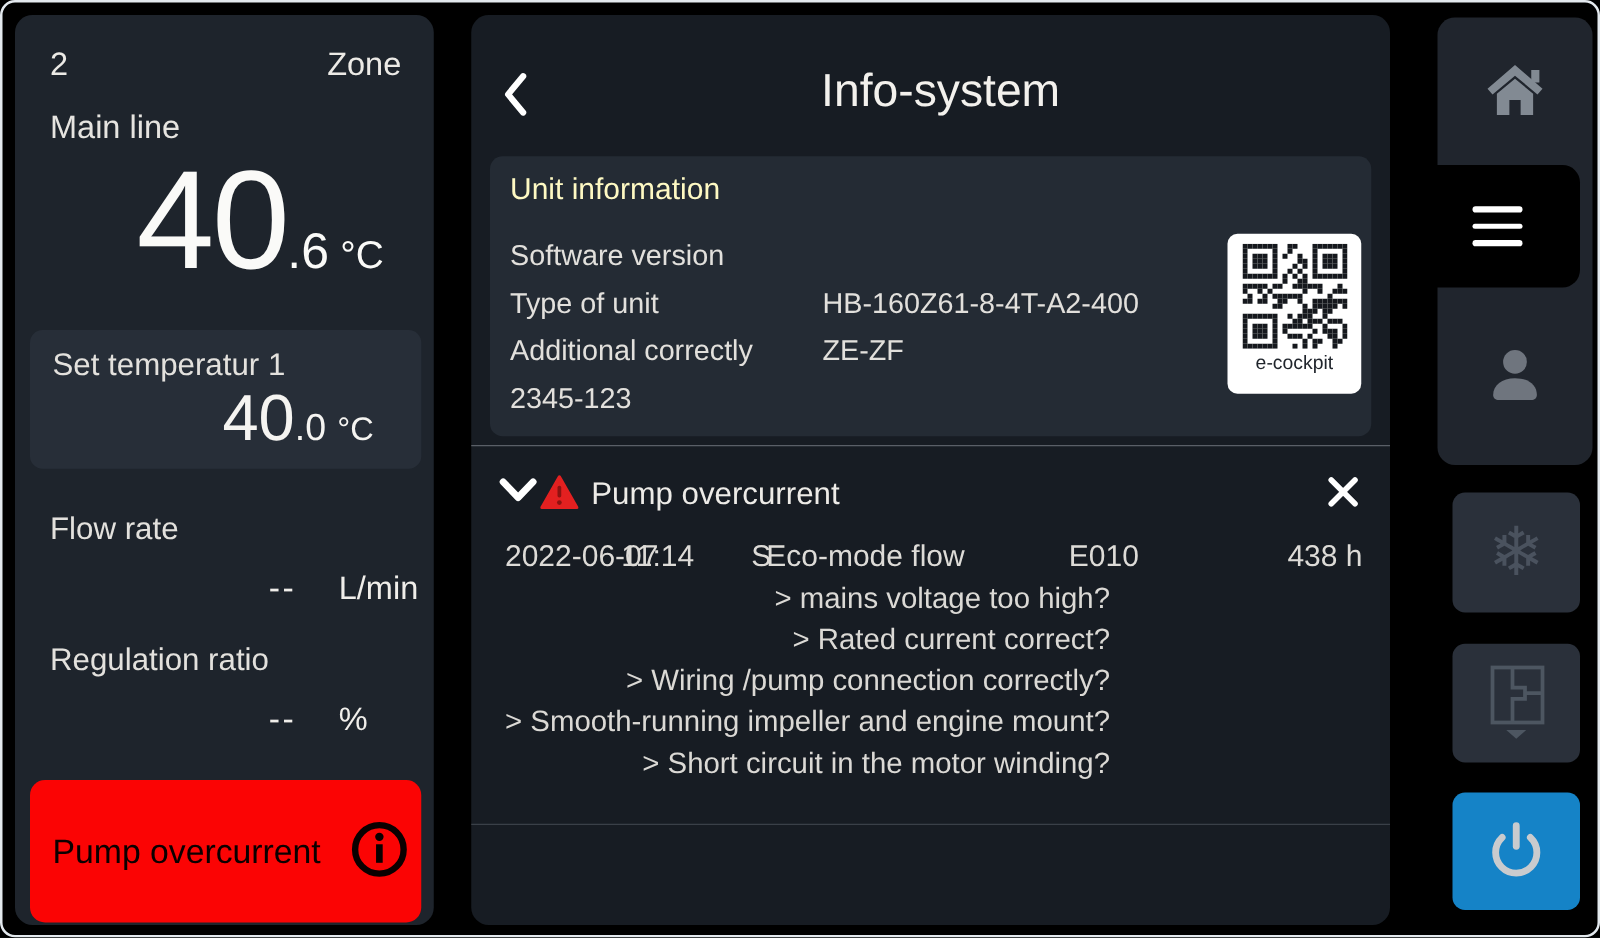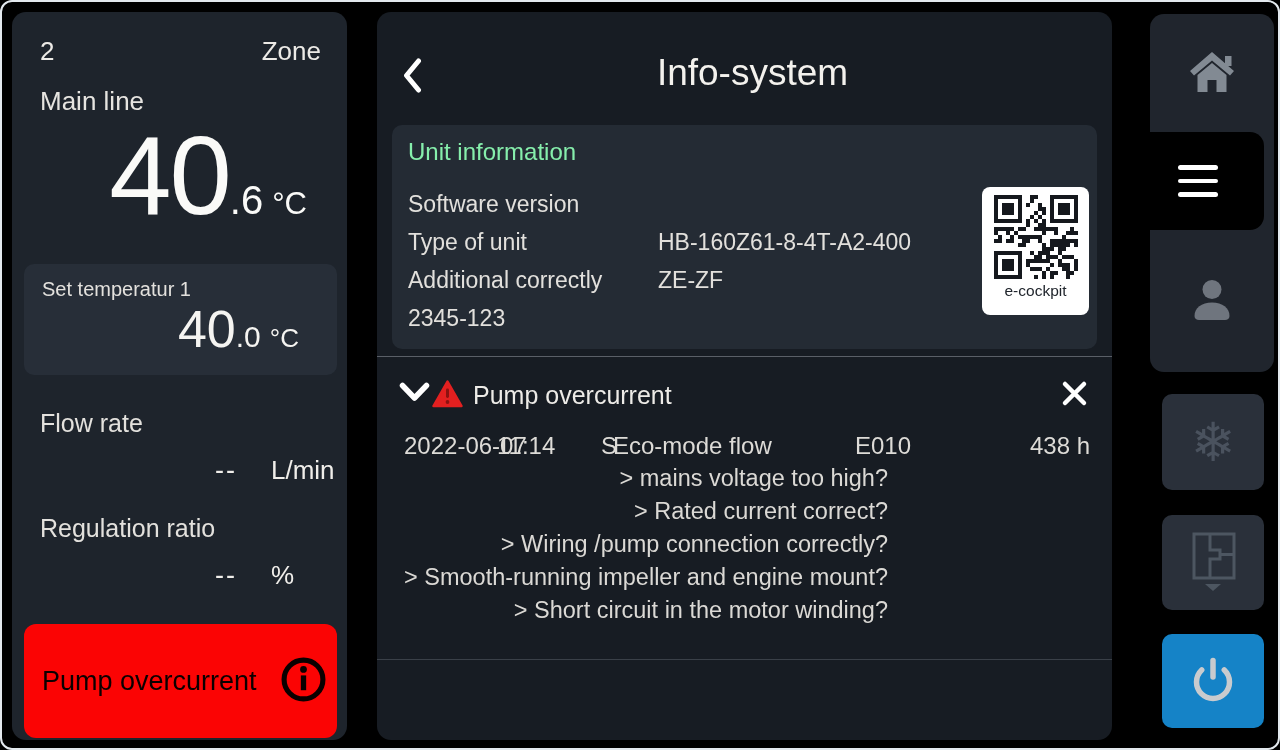--- a/index.html
+++ b/index.html
@@ -15,21 +15,21 @@
   .zone-row{position:absolute;left:28px;right:26px;top:24px;display:flex;
     justify-content:space-between;font-size:26px;color:#eceae6;}
   .main-line{position:absolute;left:28px;top:74px;font-size:26px;color:#e6e4e0;}
   .main-temp{position:absolute;right:40px;top:108px;display:flex;align-items:baseline;
     color:#fafaf8;line-height:1;}
   .main-temp .t-int{font-size:112px;letter-spacing:-2px;}
   .main-temp .t-dec{font-size:40px;}
   .main-temp .t-unit{font-size:31px;margin-left:9px;}
   .set-box{position:absolute;left:12px;top:252px;width:313px;height:111px;
     background:#272e38;border-radius:10px;box-sizing:border-box;padding:14px 38px 0 18px;}
-  .set-label{font-size:20px;color:#e3e1dd;}
+  .set-label{font-size:25px;color:#e3e1dd;}
   .set-value{display:flex;align-items:baseline;justify-content:flex-end;
     margin-top:2px;line-height:1;color:#f5f4f1;}
   .set-value .t-int{font-size:52px;}
   .set-value .t-dec{font-size:30px;}
   .set-value .t-unit{font-size:26px;margin-left:9px;}
   .metric-label{position:absolute;left:28px;font-size:25px;color:#e3e1dd;}
   .metric-row{position:absolute;left:20px;width:315px;display:flex;align-items:baseline;
     font-size:27px;color:#f0eeea;}
   .metric-row .mv{flex:0 0 205px;text-align:right;letter-spacing:2px;}
   .metric-row .mu{margin-left:34px;font-size:26px;}
@@ -39,21 +39,21 @@
     padding:0 10px 0 18px;font-family:inherit;}
   .alarm-btn .alarm-btn-label{font-size:27px;color:#0b0000;}
   
   .panel-center{position:absolute;left:375px;top:10px;width:735px;height:728px;
     background:#171c23;border-radius:14px;}
   .back-btn{position:absolute;left:22px;top:42px;background:none;border:none;cursor:pointer;padding:4px;}
   .center-title{position:absolute;left:0;right:0;top:40px;text-align:center;
     font-size:37px;color:#f3f1ed;padding-left:16px;}
   .unit-section{position:absolute;left:15px;top:113px;width:705px;height:224px;
     background:#242b34;border-radius:10px;box-sizing:border-box;}
-  .unit-title{position:absolute;left:16px;top:13px;font-size:24px;color:#86efac;}
+  .unit-title{position:absolute;left:16px;top:13px;font-size:24px;color:#fef9c3;}
   .unit-rows{position:absolute;left:16px;top:60px;right:130px;}
   .unit-row{display:flex;height:38px;align-items:center;font-size:23px;color:#e2e0dc;}
   .unit-row .ul{flex:0 0 250px;}
   .unit-row .uv{flex:1;}
   .qr-box{position:absolute;right:8px;top:62px;width:107px;height:128px;background:#fff;
     border-radius:8px;display:flex;flex-direction:column;align-items:center;padding-top:8px;
     box-sizing:border-box;}
   .qr-caption{font-size:15.5px;color:#20252c;margin-top:3px;}
   .divider{position:absolute;left:0;right:0;height:1px;}
   .div1{top:344px;background:#5a5f67;}

